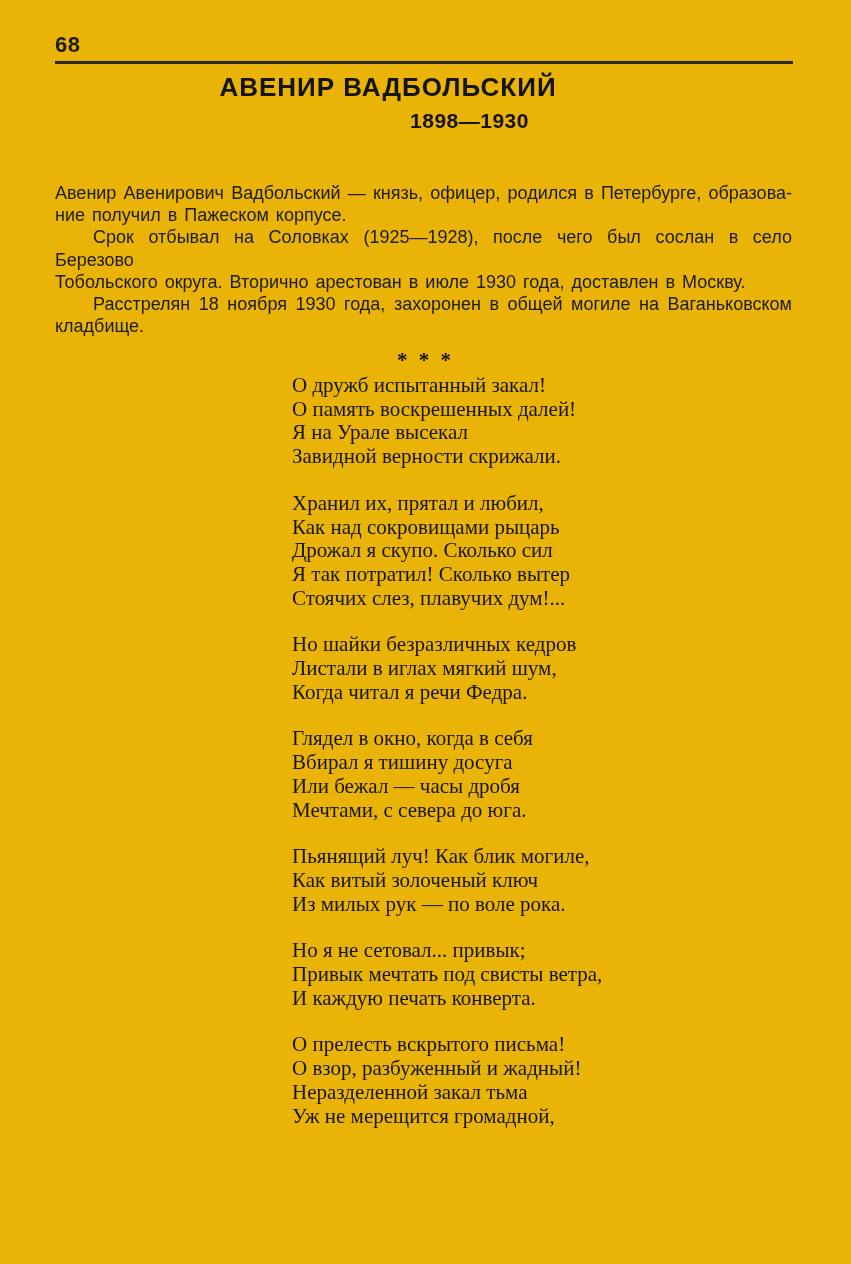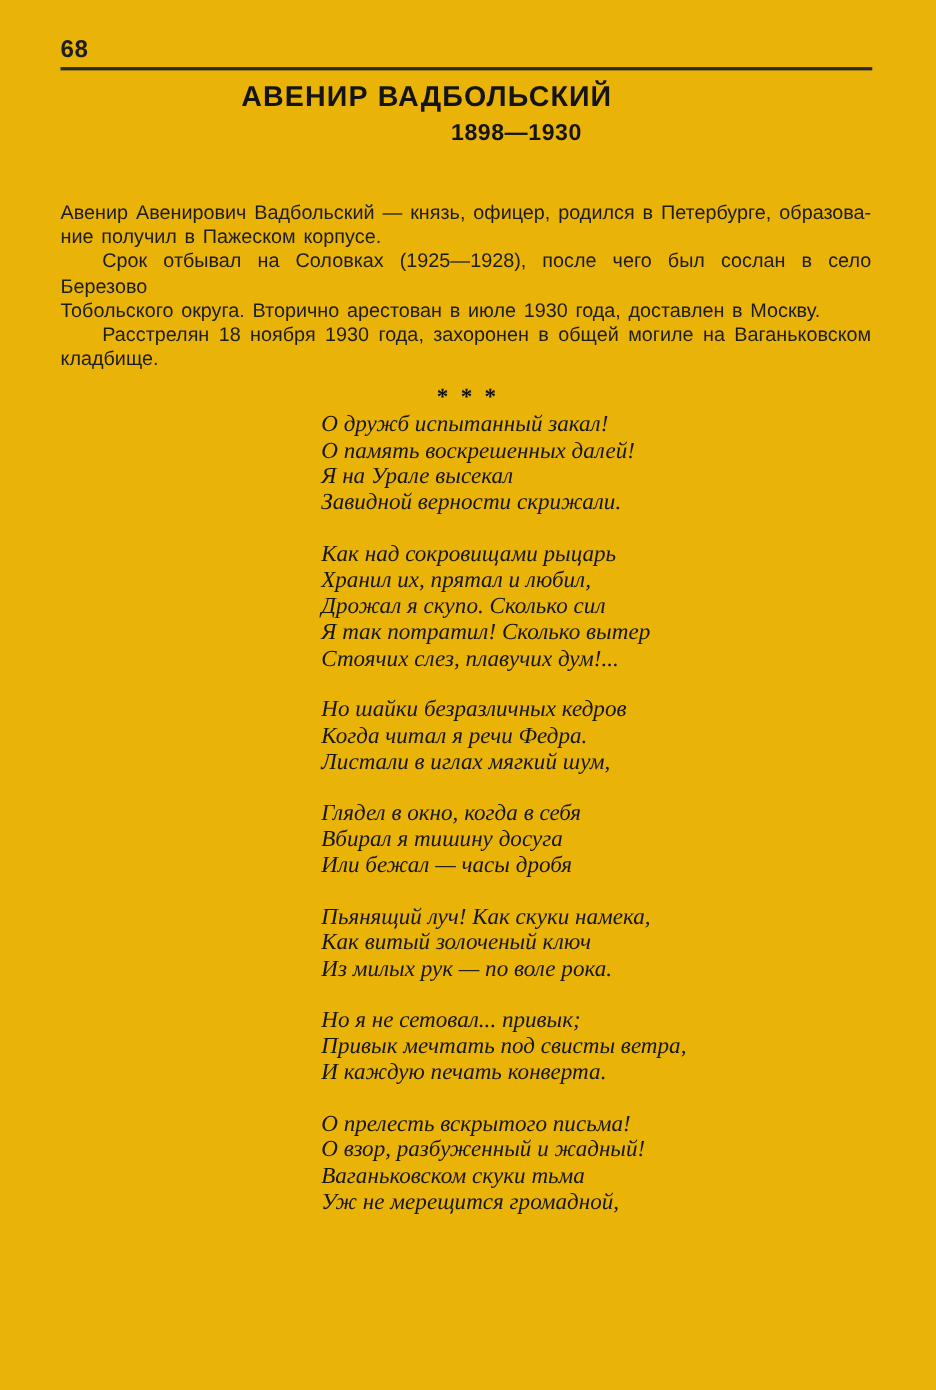--- a/index.html
+++ b/index.html
@@ -96,21 +96,20 @@
     position: absolute;
     left: 292px;
     top: 374px;
     font-family: "Liberation Serif", serif;
     font-size: 21px;
     line-height: 23.7px;
     color: #161616;
   }
   .stanza {
     margin: 0 16px 23px 0;
-    font-style: italic;
   }
   .poem-line {
     white-space: nowrap;
   }
 </style>
 </head>
 <body>
 
 <div class="page">
   <div class="page-number">68</div>
@@ -127,46 +126,47 @@
     </div>
   <div class="separator">* * *</div>
   <div class="poem">
       <div class="stanza">
         <div class="poem-line">О дружб испытанный закал!</div>
         <div class="poem-line">О память воскрешенных далей!</div>
         <div class="poem-line">Я на Урале высекал</div>
         <div class="poem-line">Завидной верности скрижали.</div>
       </div>
       <div class="stanza">
+        <div class="poem-line">Хранил их, прятал и любил,</div>
         <div class="poem-line">Как над сокровищами рыцарь</div>
-        <div class="poem-line">Хранил их, прятал и любил,</div>
         <div class="poem-line">Дрожал я скупо. Сколько сил</div>
         <div class="poem-line">Я так потратил! Сколько вытер</div>
         <div class="poem-line">Стоячих слез, плавучих дум!...</div>
       </div>
       <div class="stanza">
         <div class="poem-line">Но шайки безразличных кедров</div>
+        <div class="poem-line">Листали в иглах мягкий шум,</div>
         <div class="poem-line">Когда читал я речи Федра.</div>
-        <div class="poem-line">Листали в иглах мягкий шум,</div>
       </div>
       <div class="stanza">
         <div class="poem-line">Глядел в окно, когда в себя</div>
         <div class="poem-line">Вбирал я тишину досуга</div>
         <div class="poem-line">Или бежал — часы дробя</div>
+        <div class="poem-line">Мечтами, с севера до юга.</div>
       </div>
       <div class="stanza">
-        <div class="poem-line">Пьянящий луч! Как скуки намека,</div>
+        <div class="poem-line">Пьянящий луч! Как блик могиле,</div>
         <div class="poem-line">Как витый золоченый ключ</div>
         <div class="poem-line">Из милых рук — по воле рока.</div>
       </div>
       <div class="stanza">
         <div class="poem-line">Но я не сетовал... привык;</div>
         <div class="poem-line">Привык мечтать под свисты ветра,</div>
         <div class="poem-line">И каждую печать конверта.</div>
       </div>
       <div class="stanza">
         <div class="poem-line">О прелесть вскрытого письма!</div>
         <div class="poem-line">О взор, разбуженный и жадный!</div>
-        <div class="poem-line">Ваганьковском скуки тьма</div>
+        <div class="poem-line">Неразделенной закал тьма</div>
         <div class="poem-line">Уж не мерещится громадной,</div>
       </div>
     </div>
 </div>
 
 </body></html>

